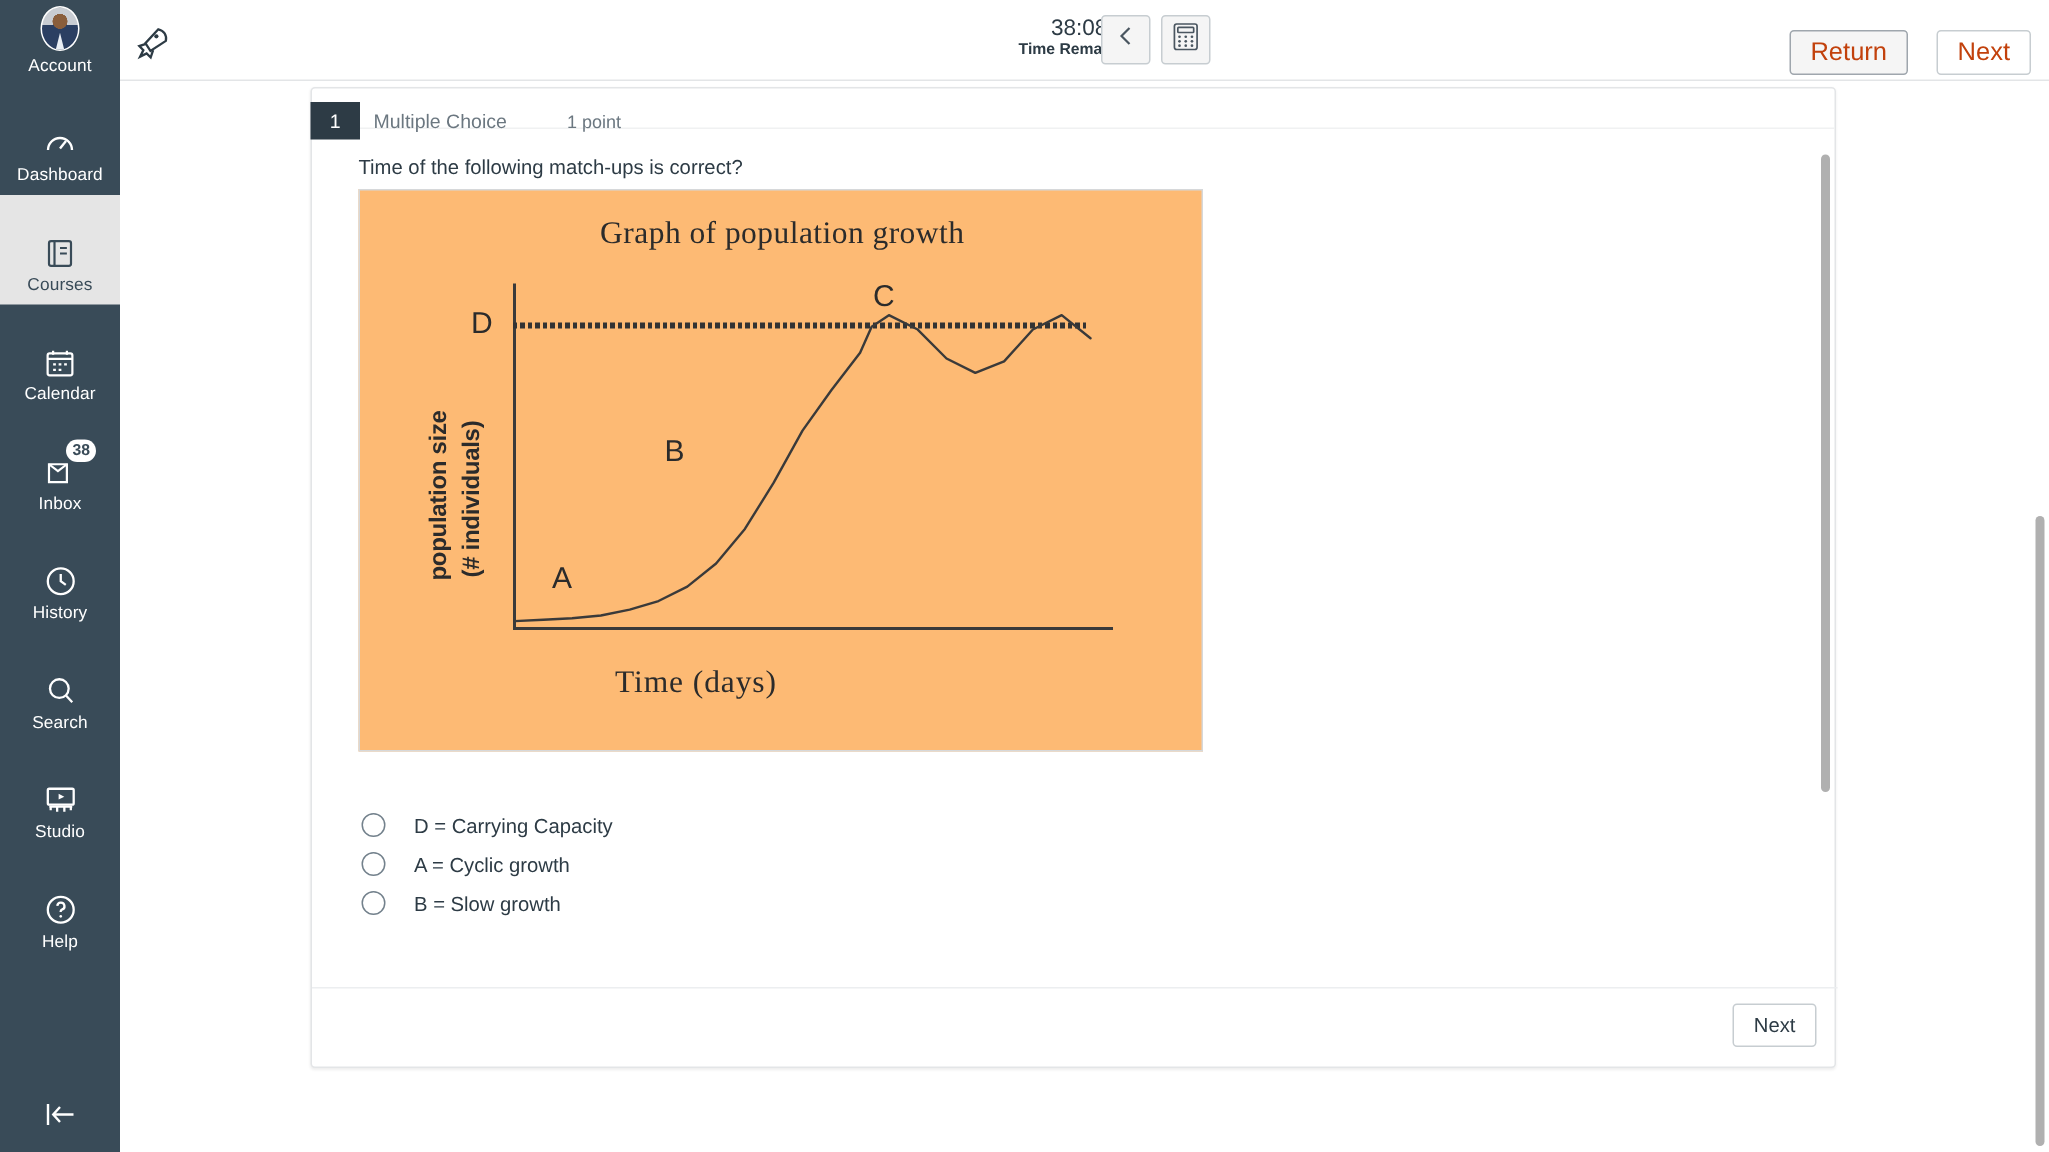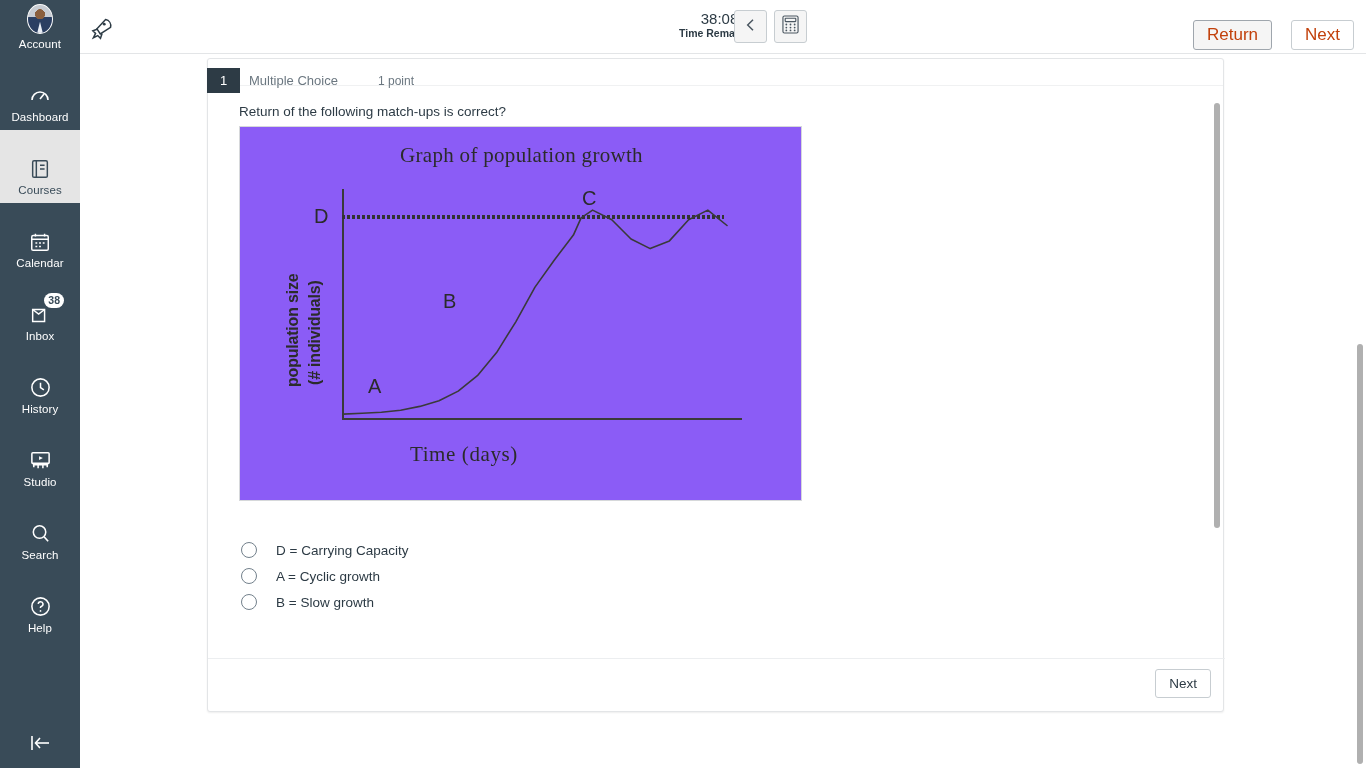--- a/index.html
+++ b/index.html
@@ -129,21 +129,21 @@
   }
   .q-text {
     position: absolute; left: 31px; top: 8px;
     font-size: 13.5px; color: #2D3B45;
   }
 
   
   .figure {
     position: absolute; left: 31px; top: 30px;
     width: 563px; height: 375px;
-    background: #8b5cf6; border: 1px solid #d6d8da;
+    background: #fdba74; border: 1px solid #d6d8da;
     overflow: hidden;
   }
   .fig-title {
     position: absolute; left: 0; top: 16px; width: 563px;
     text-align: center; font-family: "Liberation Serif", serif;
     font-size: 21px; color: #2b2b2b; letter-spacing: .3px;
   }
   .axis-v {
     position: absolute; left: 102px; top: 62px;
     width: 2px; height: 231px; background: #3a3a3a;
@@ -289,36 +289,36 @@
             <circle cx="12" cy="12" r="9"></circle>
             <path d="M12 7v5l3.5 2.5"></path>
           </svg>
       </span>
       <span class="nav-label">History</span>
     </div>
 
     <div class="nav-item">
       <span class="nav-ico">
         <svg width="23" height="23" viewBox="0 0 24 24">
+            <circle cx="11" cy="10.5" r="6.5"></circle>
+            <path d="M15.8 15.5L20 20"></path>
+          </svg>
+      </span>
+      <span class="nav-label">Search</span>
+    </div>
+
+    <div class="nav-item">
+      <span class="nav-ico">
+        <svg width="23" height="23" viewBox="0 0 24 24">
             <rect x="3" y="4" width="18" height="11" rx="1"></rect>
             <path d="M10.5 7.5l4 2-4 2z" fill="#fff" stroke="none"></path>
             <path d="M5 17v2M9.5 17v3M14.5 17v3M19 17v2M4 16.5h16"></path>
           </svg>
       </span>
       <span class="nav-label">Studio</span>
-    </div>
-
-    <div class="nav-item">
-      <span class="nav-ico">
-        <svg width="23" height="23" viewBox="0 0 24 24">
-            <circle cx="11" cy="10.5" r="6.5"></circle>
-            <path d="M15.8 15.5L20 20"></path>
-          </svg>
-      </span>
-      <span class="nav-label">Search</span>
     </div>
 
     <div class="nav-item">
       <span class="nav-ico">
         <svg width="23" height="23" viewBox="0 0 24 24">
             <circle cx="12" cy="12" r="9"></circle>
             <path d="M9.6 9.3a2.5 2.5 0 1 1 3.2 2.6c-.7.3-.9.8-.9 1.6"></path>
             <circle cx="12" cy="16.6" r=".9" fill="#fff" stroke="none"></circle>
           </svg>
       </span>
@@ -384,21 +384,21 @@
     <section class="question-card">
 
       <div class="q-header">
         <span class="q-number">1</span>
         <span class="q-type">Multiple Choice</span>
         <span class="q-points">1 point</span>
       </div>
 
       <div class="q-body">
 
-        <div class="q-text">Return of the following match-ups is correct?</div>
+        <div class="q-text">Time of the following match-ups is correct?</div>
 
         <figure class="figure">
           <div class="fig-title">Graph of population growth</div>
 
           <div class="axis-v"></div>
           <div class="axis-h"></div>
           <div class="cc-line"></div>
 
           <span class="ylab l1">population size</span>
           <span class="ylab l2">(# individuals)</span>

